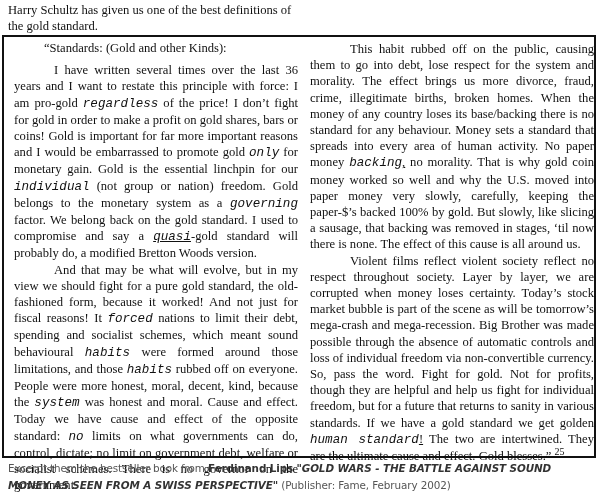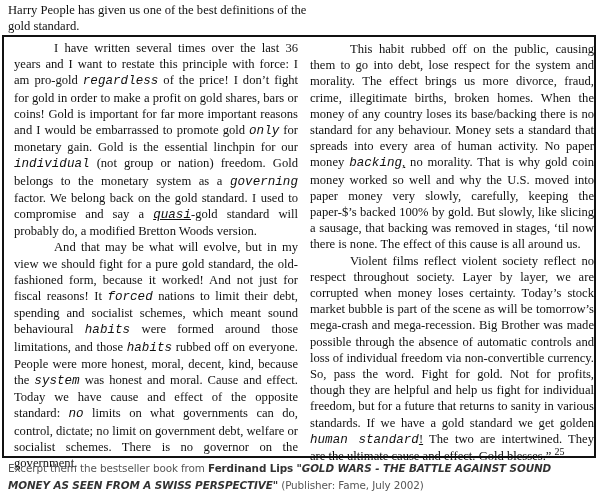--- a/index.html
+++ b/index.html
@@ -16,28 +16,29 @@
   u { text-decoration: underline; }
   sup { font-size: 10px; vertical-align: super; line-height: 0; }
   .caption { position: absolute; left: 8px; top: 460px; width: 588px; font-family: "DejaVu Sans", sans-serif; font-size: 10.4px; line-height: 17px; color: #555; letter-spacing: -0.1px; }
   .caption .author { font-weight: bold; color: #333; }
   .caption .title { font-weight: bold; font-style: italic; color: #333; }
   .caption .site { position: absolute; right: 4px; top: 17px; color: #555; text-decoration: underline; }
 </style>
 </head>
 <body>
 
-<div class="intro"><span>Harry People has given us one of the best definitions of the gold standard.</span></div>
+<div class="intro"><span>Harry Schultz has given us one of the best definitions of the gold standard.</span></div>
 
 <div class="quote-box">
   <div class="col left">
+    <p class="heading">“Standards: (Gold and other Kinds):</p>
     <p class="first"><span>I have written several times over the last 36 years and I want to restate this principle with force: I am pro-gold </span><i>regardless</i><span> of the price! I don’t fight for gold in order to make a profit on gold shares, bars or coins! Gold is important for far more important reasons and I would be embarrassed to promote gold </span><i>only</i><span> for monetary gain. Gold is the essential linchpin for our </span><i>individual</i><span> (not group or nation) freedom. Gold belongs to the monetary system as a </span><i>governing</i><span> factor. We belong back on the gold standard. I used to compromise and say a </span><u><i>quasi</i></u><span>-gold standard will probably do, a modified Bretton Woods version.</span></p>
     <p><span>And that may be what will evolve, but in my view we should fight for a pure gold standard, the old-fashioned form, because it worked! And not just for fiscal reasons! It </span><i>forced</i><span> nations to limit their debt, spending and socialist schemes, which meant sound behavioural </span><i>habits</i><span> were formed around those limitations, and those </span><i>habits</i><span> rubbed off on everyone. People were more honest, moral, decent, kind, because the </span><i>system</i><span> was honest and moral. Cause and effect. Today we have cause and effect of the opposite standard: </span><i>no</i><span> limits on what governments can do, control, dictate; no limit on government debt, welfare or socialist schemes. There is no governor on the government.</span></p>
   </div>
   <div class="col right">
     <p class="first" style="margin-top:1px"><span>This habit rubbed off on the public, causing them to go into debt, lose respect for the system and morality. The effect brings us more divorce, fraud, crime, illegitimate births, broken homes. When the money of any country loses its base/backing there is no standard for any behaviour. Money sets a standard that spreads into every area of human activity. No paper money </span><i>backing</i><u>,</u><span> no morality. That is why gold coin money worked so well and why the U.S. moved into paper money very slowly, carefully, keeping the paper-$’s backed 100% by gold. But slowly, like slicing a sausage, that backing was removed in stages, ‘til now there is none. The effect of this cause is all around us.</span></p>
     <p><span>Violent films reflect violent society reflect no respect throughout society. Layer by layer, we are corrupted when money loses certainty. Today’s stock market bubble is part of the scene as will be tomorrow’s mega-crash and mega-recession. Big Brother was made possible through the absence of automatic controls and loss of individual freedom via non-convertible currency. So, pass the word. Fight for gold. Not for profits, though they are helpful and help us fight for individual freedom, but for a future that returns to sanity in various standards. If we have a gold standard we get golden </span><i>human standard</i><u>!</u><span> The two are intertwined. They are the ultimate cause and effect. Gold blesses.”</span> <sup>25</sup></p>
   </div>
 </div>
 
 <div class="caption">
-  <span>Excerpt them the bestseller book from </span><span class="author">Ferdinand Lips</span> <span class="title">"GOLD WARS - THE BATTLE AGAINST SOUND MONEY AS SEEN FROM A SWISS PERSPECTIVE"</span><span> (Publisher: Fame, July 2002)</span>
+  <span>Excerpt them the bestseller book from </span><span class="author">Ferdinand Lips</span> <span class="title">"GOLD WARS - THE BATTLE AGAINST SOUND MONEY AS SEEN FROM A SWISS PERSPECTIVE"</span><span> (Publisher: Fame, February 2002)</span>
 </div>
 
 </body></html>

